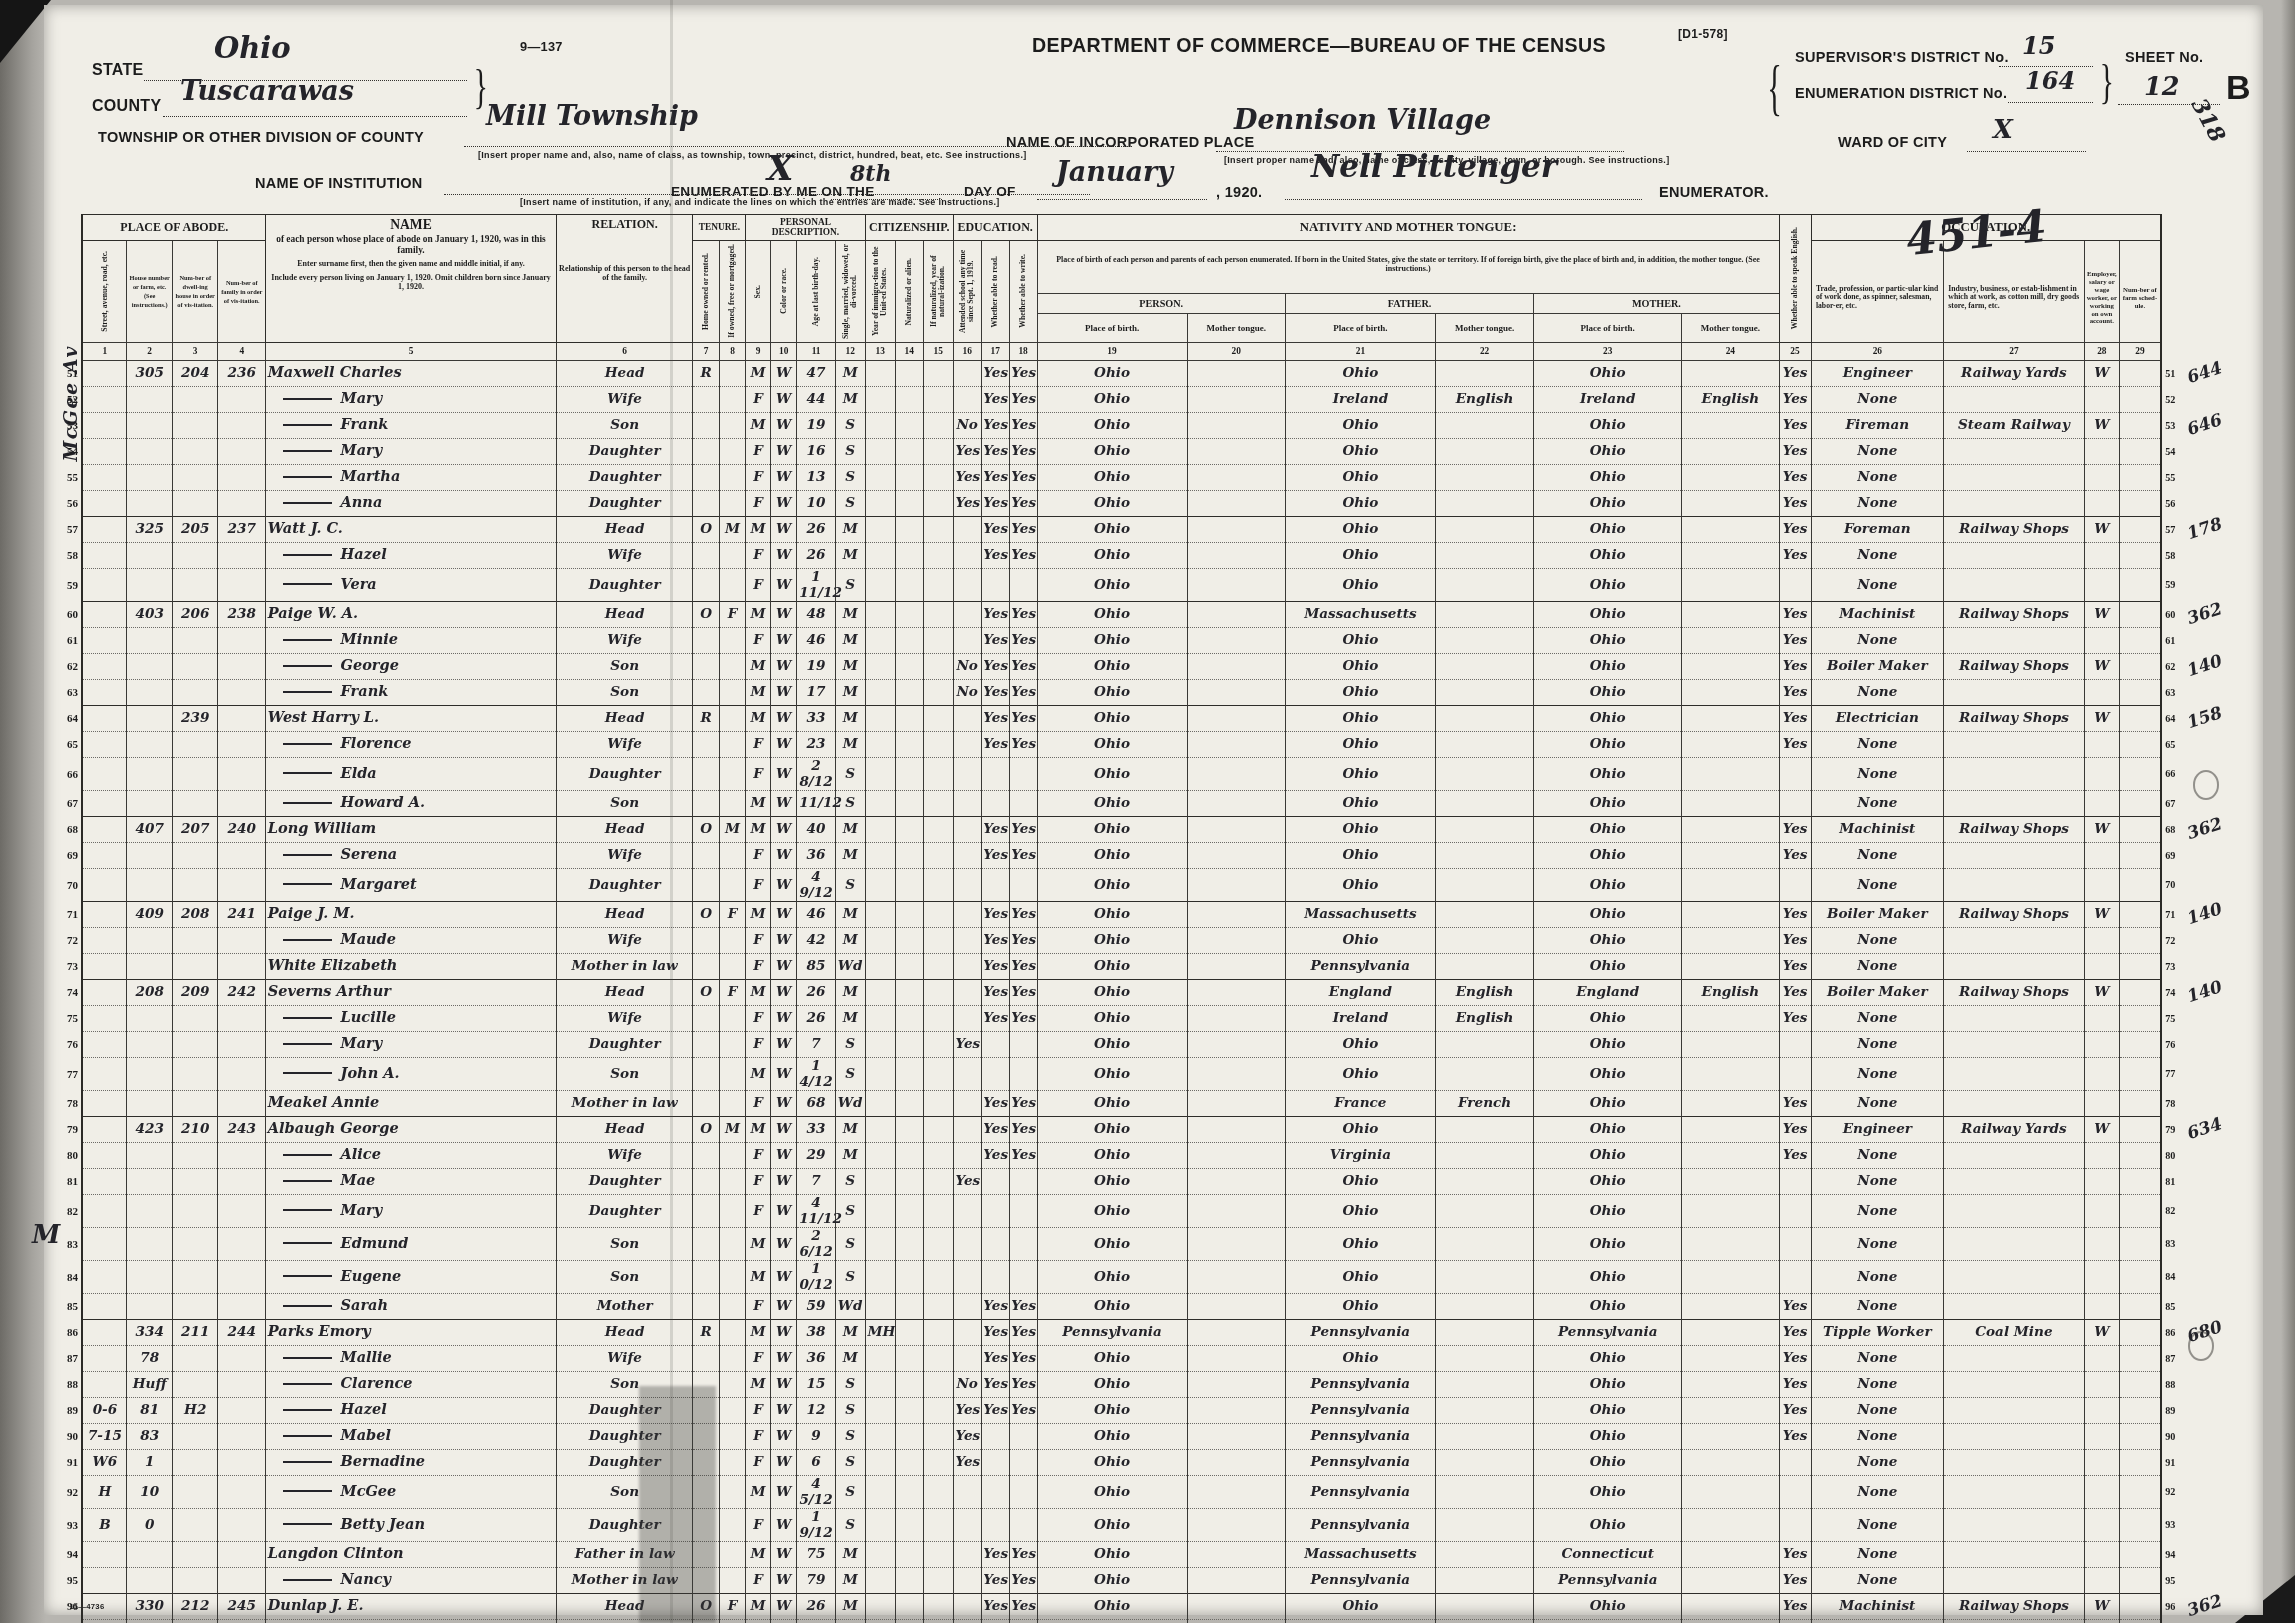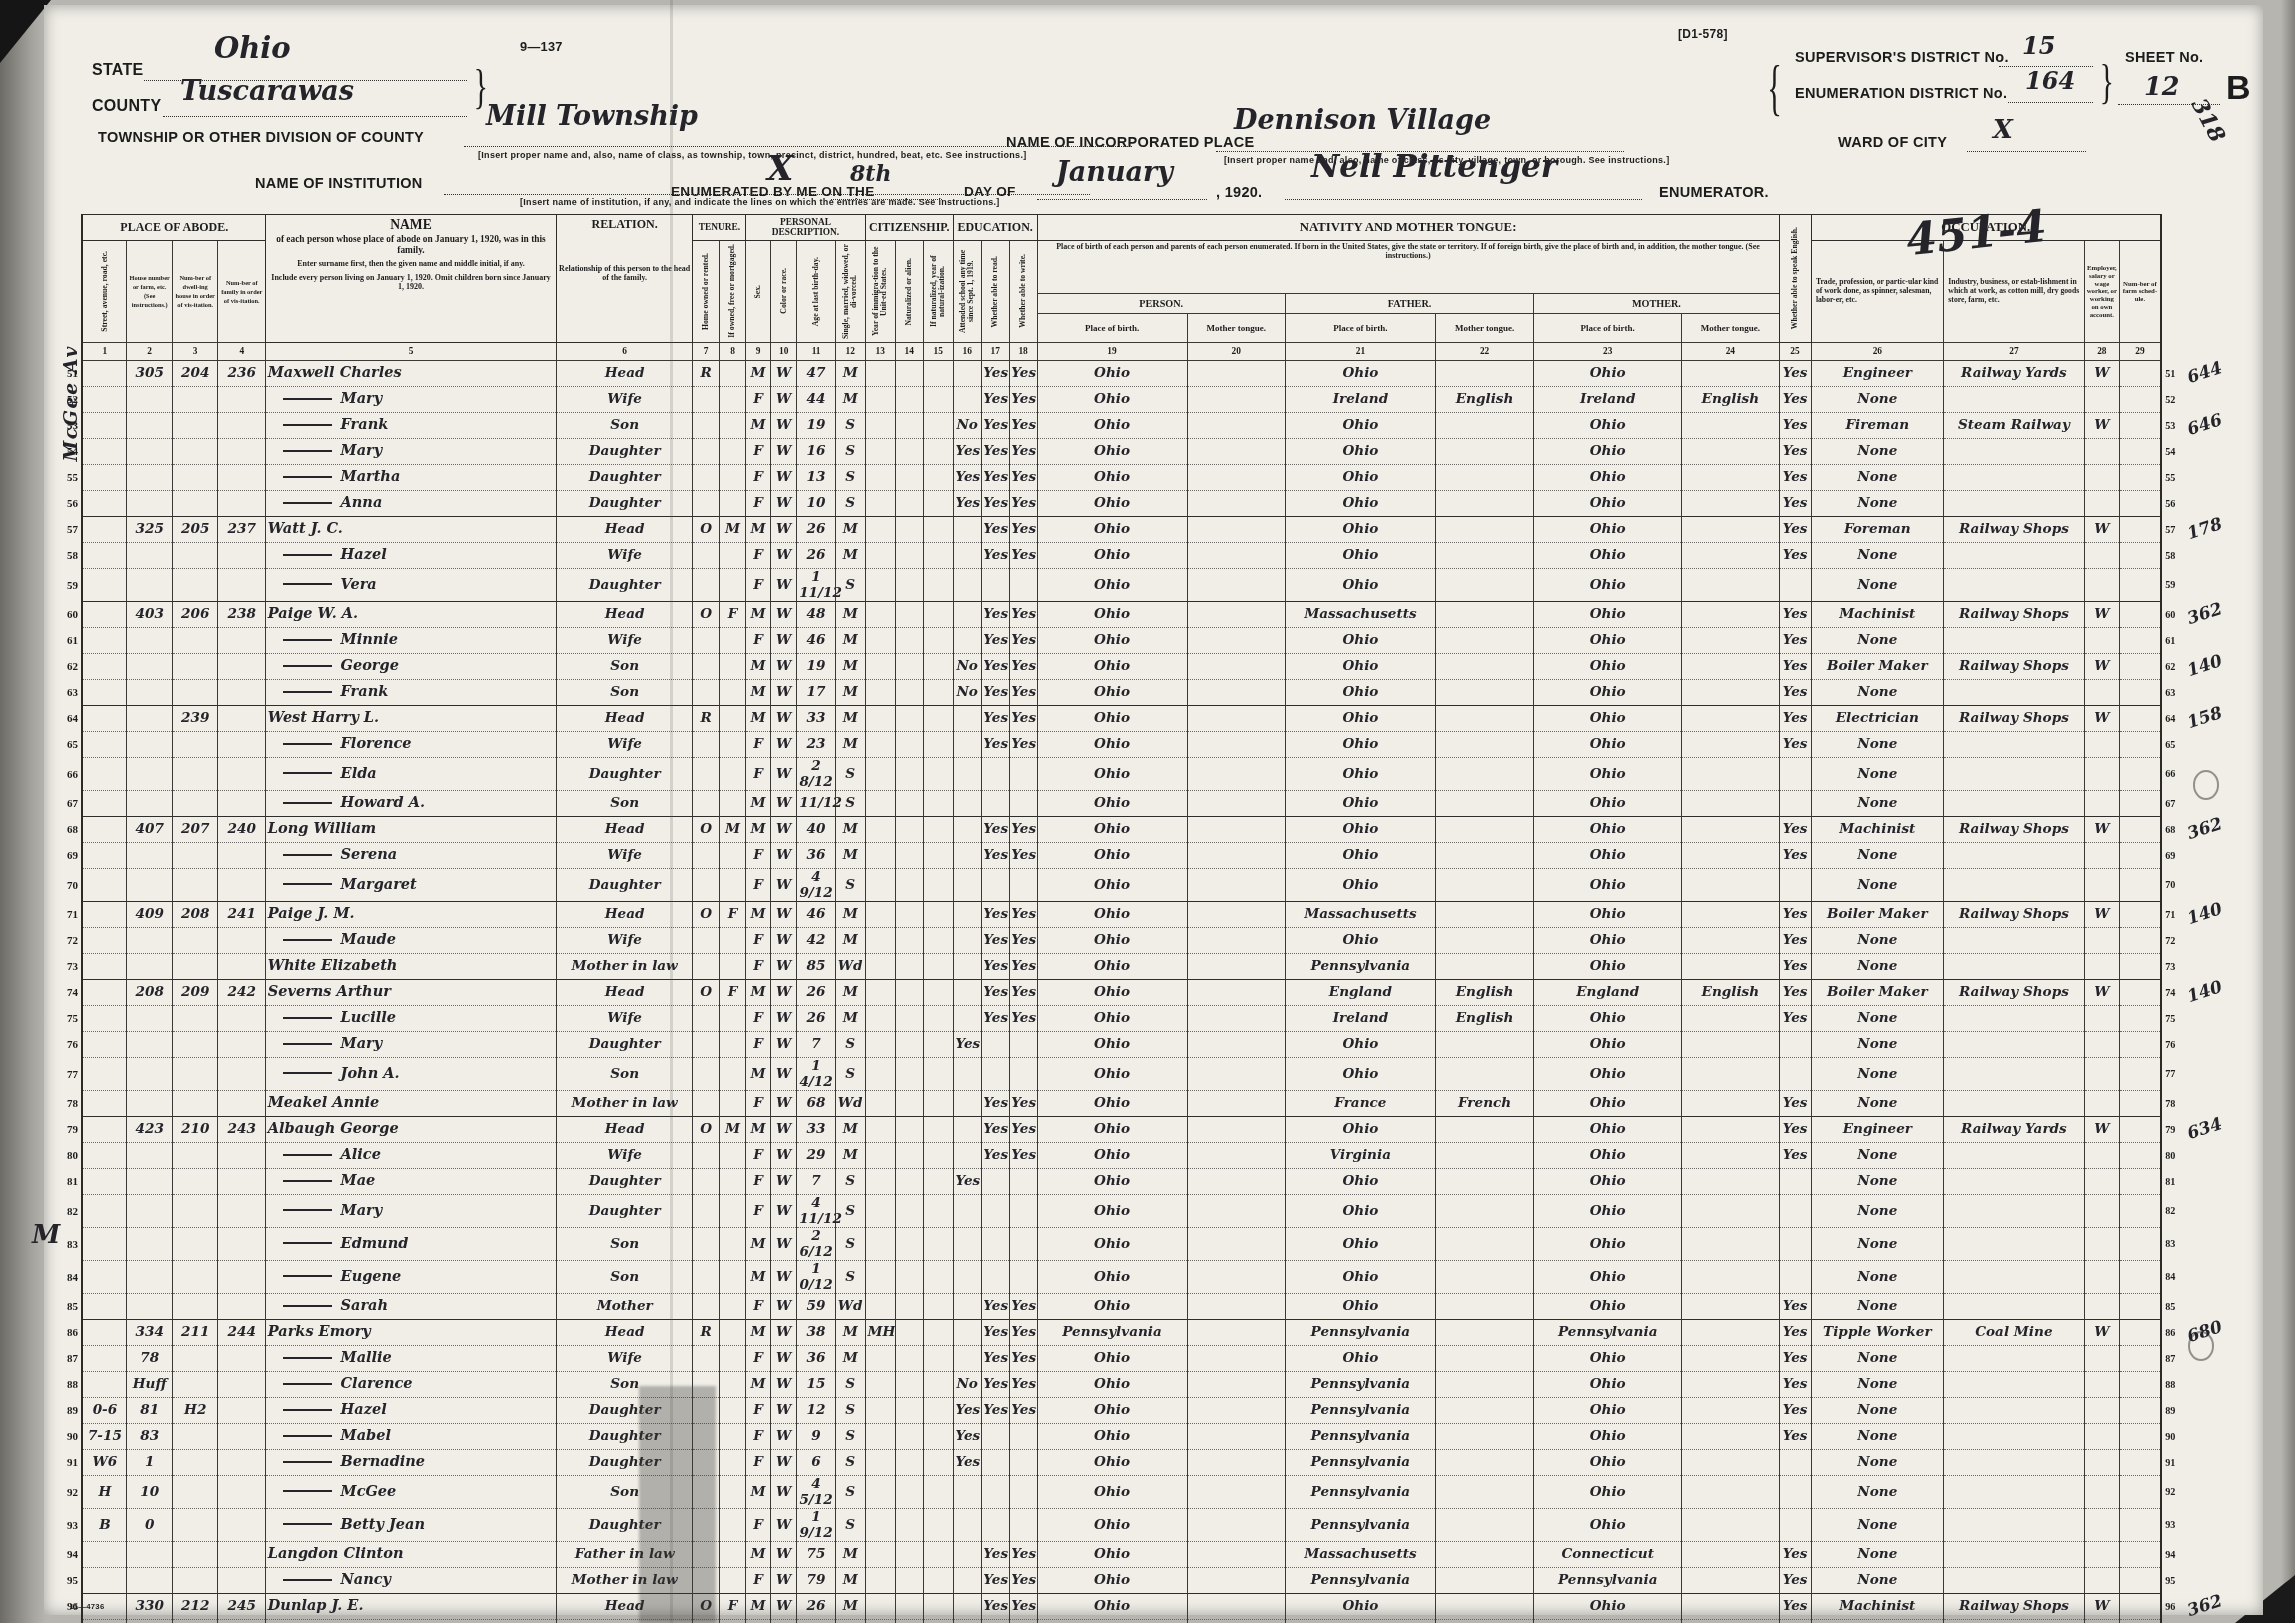--- a/index.html
+++ b/index.html
@@ -35,21 +35,21 @@
   table.census th, table.census td{padding:0 1.7px;overflow:visible;vertical-align:middle;}
   table.census th{font-family:"Liberation Serif", serif;}
   .grid-cell{border-left:0.9px solid #3a3936;border-right:0.9px solid #3a3936;}
   .hrow td{border-bottom:0.9px dotted #6c6a66;height:25px;}
   tr.fs td{border-top:1.7px solid #2e2d2a;}
   .group-h{border:1.7px solid #2e2d2a;font-weight:bold;font-size:12px;text-align:center;}
   .sub-h{border:0.9px solid #3a3936;font-size:7.7px;text-align:center;}
   .num-h{border:0.9px solid #3a3936;font-weight:bold;font-size:9.4px;text-align:center;height:17px;}
   .vert{writing-mode:vertical-rl;transform:rotate(180deg);font-size:7.7px;font-weight:bold;
     line-height:1.06;margin:0 auto;display:block;max-height:97px;white-space:normal;}
-  .desc{font-size:8px;font-weight:bold;line-height:1.15;text-align:center;}
+  .desc{font-size:8px;font-weight:bold;line-height:1.15;text-align:center;margin-top:13px;}
   .heavyL{border-left:2.6px solid #2b2a27;}
   .heavyR{border-right:2.6px solid #2b2a27;}
   .noborder{border:none !important;background:transparent;}
   .lnum{font-weight:bold;font-size:11px;text-align:right;padding-right:3.4px !important;border:none !important;}
   .lnumR{font-weight:bold;font-size:10.2px;text-align:left;padding-left:3.4px !important;border:none !important;}
   .mnote{border:none !important;}
   .mnote .hw{display:inline-block;transform:rotate(-18deg);font-size:17px;}
   td .hw{font-size:13.6px;line-height:1;}
   td.c-name{ text-align:left;}
   td.c-name .hw{font-size:14.5px;}
@@ -71,20 +71,21 @@
   <div class="abs hw" style="left:170px;top:25.5px;font-size:29px;">Ohio</div>
   <div class="abs dotline" style="left:100px;top:75px;width:323px;"></div>
 
   <div class="abs lbl sc" style="left:48px;top:92px;">COUNTY</div>
   <div class="abs hw" style="left:136px;top:70px;font-size:27px;">Tuscarawas</div>
   <div class="abs dotline" style="left:119px;top:111px;width:304px;"></div>
   <div class="abs" style="left:425px;top:53px;font-size:49px;transform:scaleX(.6);">}</div>
 
   <div class="abs lbl" style="left:476px;top:34px;font-size:12.8px;">9—137</div>
 
+  <div class="abs title1" style="left:850px;top:29px;width:850px;text-align:center;">DEPARTMENT OF COMMERCE—BUREAU OF THE CENSUS</div>
 
   <div class="abs lbl" style="left:1598px;top:22px;font-size:12px;padding-left:36px;">[D1-578]</div>
 
   <div class="abs" style="left:1716px;top:48px;font-size:61px;transform:scaleX(.5);">{</div>
   <div class="abs lbl" style="left:1751px;top:44px;font-size:14.5px;">SUPERVISOR'S DISTRICT No.</div>
   <div class="abs hw" style="left:1978px;top:25.5px;font-size:24px;">15</div>
   <div class="abs dotline" style="left:1955px;top:61px;width:94px;"></div>
 
   <div class="abs lbl" style="left:1751px;top:80px;font-size:14.5px;">ENUMERATION DISTRICT No.</div>
   <div class="abs hw" style="left:1981px;top:61px;font-size:24px;">164</div>

